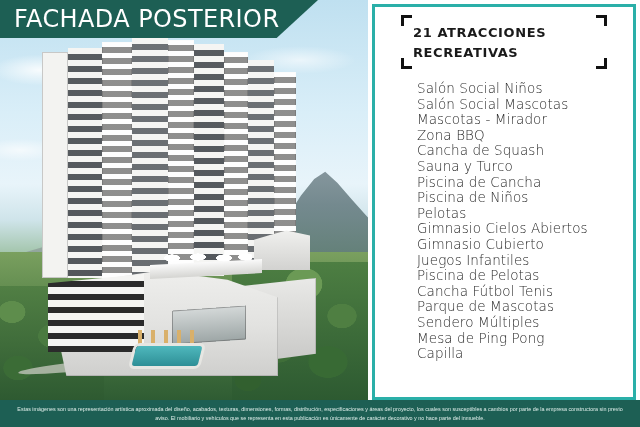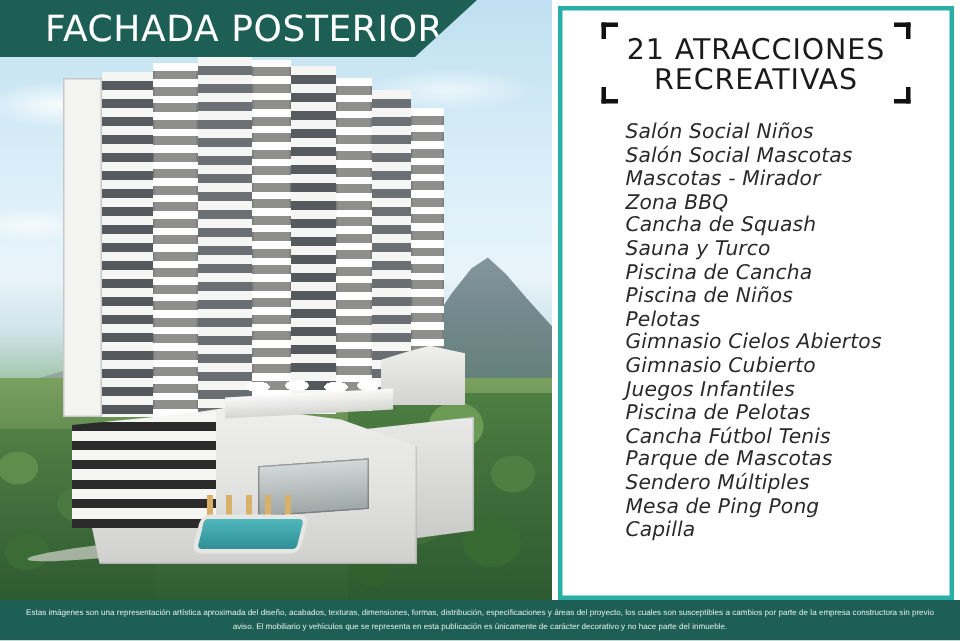--- a/index.html
+++ b/index.html
@@ -158,56 +158,54 @@
     clip-path:polygon(0% 28%, 30% 16%, 58% 6%, 100% 18%, 100% 100%, 0% 100%);
   }
 
   
   .banner {
     position:absolute; left:0; top:0; width:318px; height:38px;
     background:#1d5f54;
     clip-path:polygon(0 0, 100% 0, 87% 100%, 0 100%);
     display:flex; align-items:center;
     z-index:5;
-    padding-left:16px;
   }
   .banner-title {
     color:#ffffff; font-size:24px; letter-spacing:.4px;
     font-weight:400; padding-left:14px; white-space:nowrap;
     font-family:"DejaVu Sans", sans-serif;
   }
 
   
   .panel {
     position:absolute; left:372px; top:4px; width:264px; height:396px;
     background:#ffffff;
     border:3px solid #2aafa8;
     z-index:4;
   }
   .panel-inner { position:relative; width:100%; height:100%; }
 
   .heading-wrap {
     position:relative; margin:10px 38px 0 38px; padding:6px 0 4px 0;
   }
   .heading-line {
-    text-align:center; color:#1a1a1a;
-    font-size:19px; line-height:20px; letter-spacing:.6px;
-    font-family:"DejaVu Sans", sans-serif; font-weight:400;
+    text-align:left; color:#1a1a1a;
+    font-size:13px; line-height:20px; letter-spacing:.6px;
+    font-family:"DejaVu Sans", sans-serif; font-weight:700;
     white-space:nowrap;
   }
   .brk { position:absolute; width:11px; height:11px; }
   .brk.tl { left:-12px; top:-2px; border-left:3px solid #111; border-top:3px solid #111; }
   .brk.tr { right:-12px; top:-2px; border-right:3px solid #111; border-top:3px solid #111; }
   .brk.bl { left:-12px; bottom:-2px; border-left:3px solid #111; border-bottom:3px solid #111; }
   .brk.br { right:-12px; bottom:-2px; border-right:3px solid #111; border-bottom:3px solid #111; }
 
   .amenity-list {
     list-style:none;
     margin:14px 0 0 42px;
-    font-style:italic;
   }
   .amenity-list li {
     font-size:13.5px; line-height:15.6px; color:#2a2a2a;
     font-family:"DejaVu Sans", sans-serif; font-weight:300;
     white-space:nowrap; letter-spacing:.1px;
   }
 
   
   .footer {
     position:absolute; left:0; top:400px; width:640px; height:27px;

